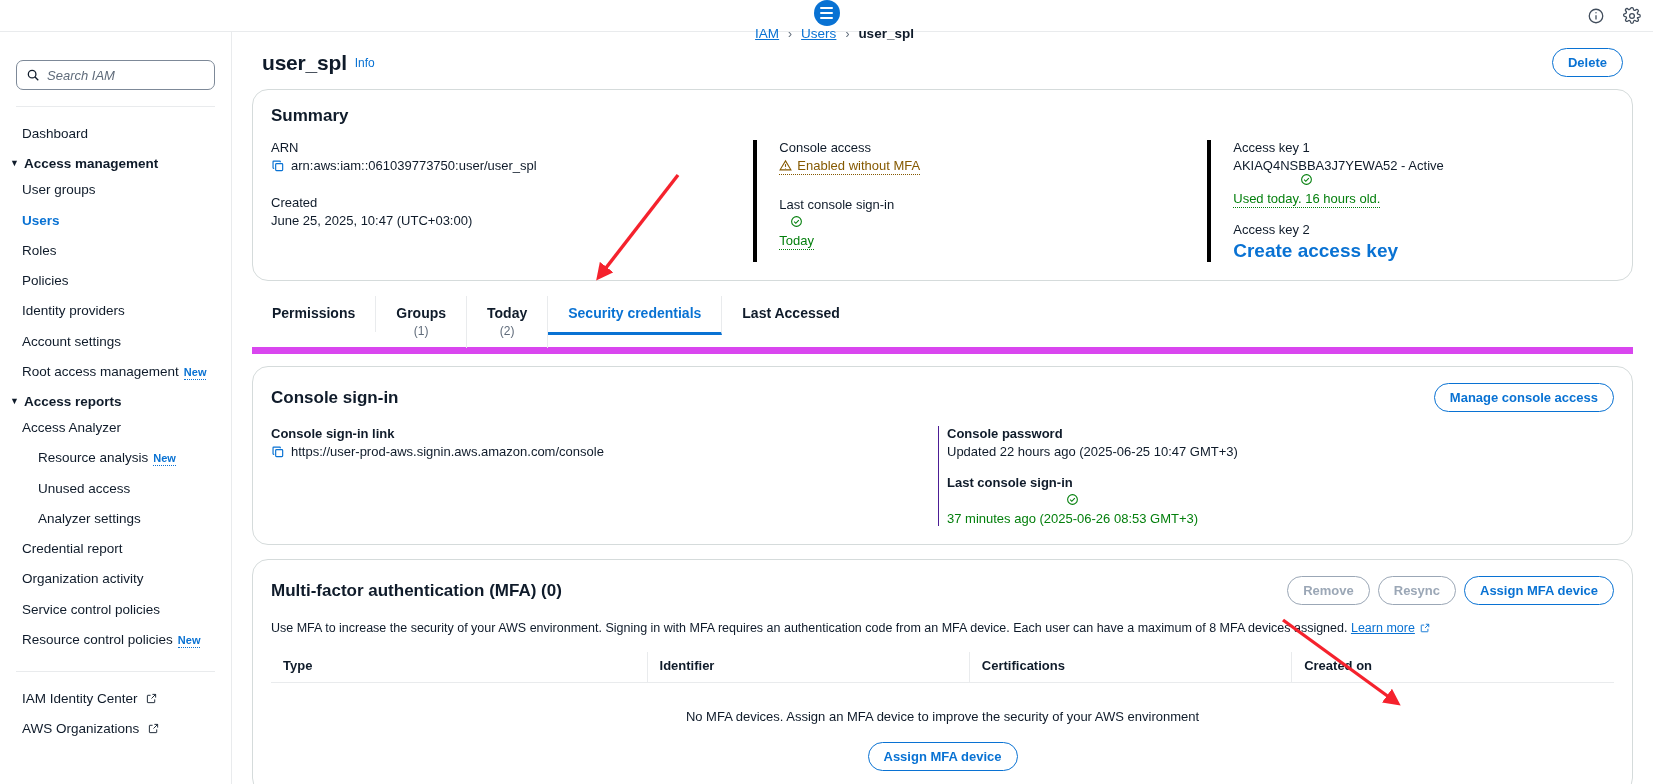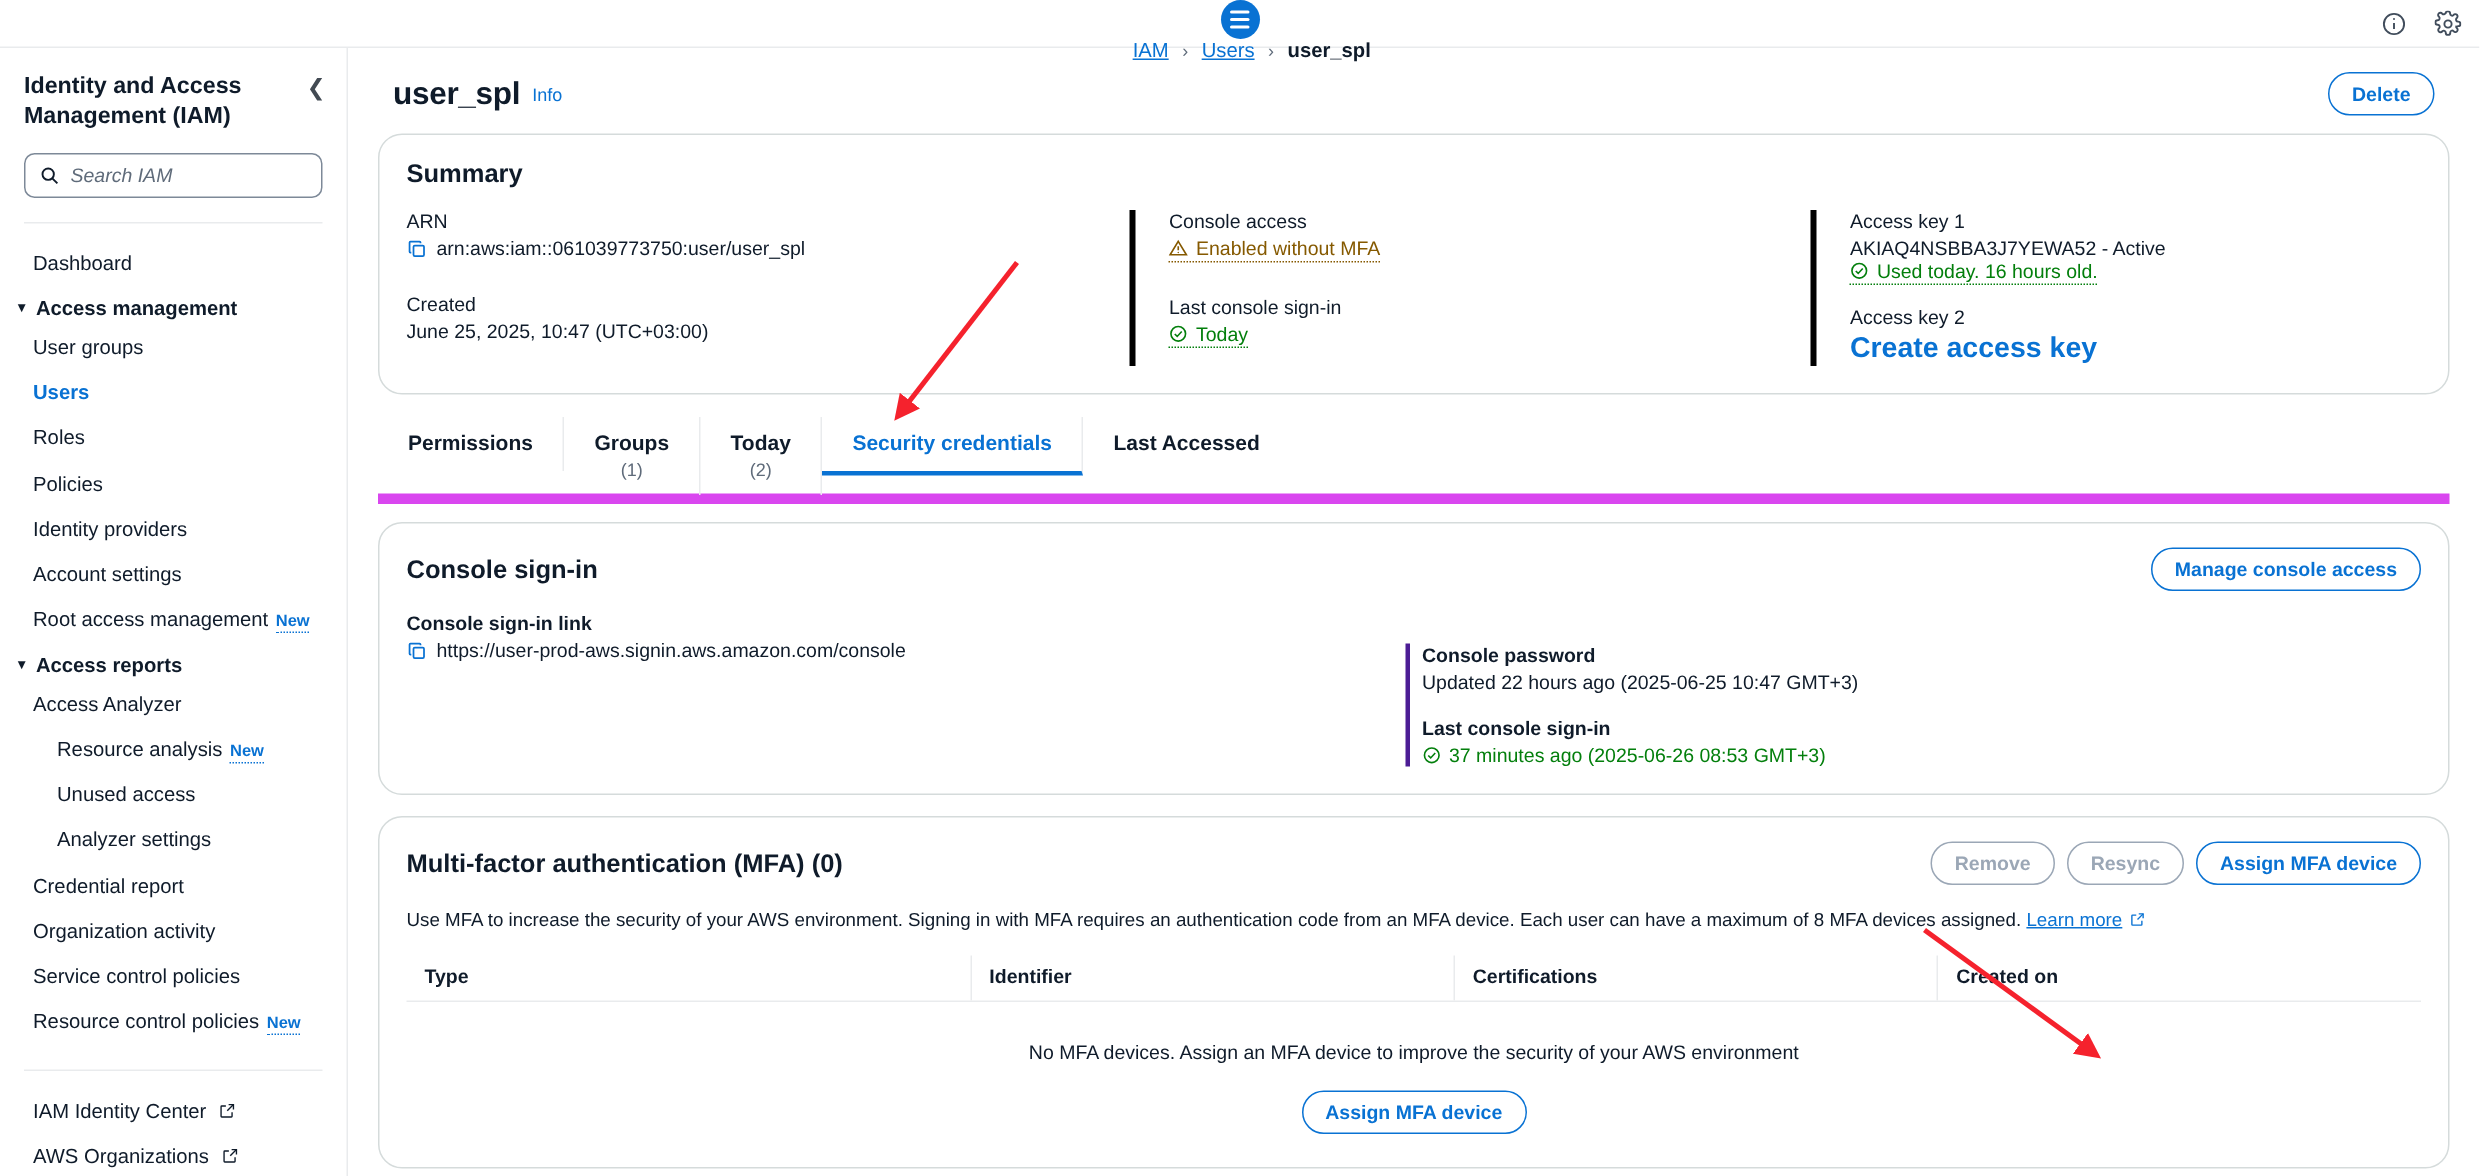--- a/index.html
+++ b/index.html
@@ -102,39 +102,39 @@
   .summary-grid { display:flex; }
   .sum-col { flex: 1; padding-right: 18px; }
   .sum-col + .sum-col { border-left: 4px solid #000000; padding-left: 22px; }
   .sum-col.c1 { flex: 1.28; }
   .sum-col.c2 { flex: 1.13; }
   .sum-col.c3 { flex: 1.0; }
   .f-label { font-size: 13px; color:#0f1b2a; margin-bottom: 3px; }
   .f-value { font-size: 13px; color:#0f1b2a; display:flex; align-items:center; gap:6px; }
   .gap { height: 22px; }
   .warn { color:#855900; display:flex; align-items:center; gap:5px; border-bottom:1px dotted #855900; width:max-content; padding-bottom:1px;}
-  .ok { color:#037f0c; display:flex; align-items:center; gap:5px; }
+  .ok { color:#037f0c; display:flex; align-items:center; gap:5px;flex-direction:column; }
   .ok.dot { border-bottom:1px dotted #037f0c; width:max-content; padding-bottom:1px; }
   .bluelink { color:#0972d3; font-weight:700; cursor:pointer; font-size:19px; }
 
   
   .tabs { display:flex; align-items:flex-start; border-bottom:7px solid #d946ef; margin: 6px 0 12px 0; }
   .tab {
     padding: 9px 20px 10px 20px; font-size: 14px; font-weight:700;
     color:#0f1b2a; cursor:pointer; text-align:center; line-height:1.2;
     border-right: 1px solid #e9ebed; position: relative; top:1px;
   }
   .tab:first-child { border-left: 0; }
   .tab .sub { display:block; font-weight:400; font-size: 12px; color:#5f6b7a; margin-top:2px; }
   .tab.sel { color:#0972d3; border-bottom: 3px solid #0972d3; }
   .tab.last { border-right:0; }
 
   .twocol { display:flex; }
   .twocol .col { flex:1; padding-right:18px; }
-  .twocol .col + .col { border-left:3px solid #4c1d95; padding-left:8px;margin-top:21px; }
+  .twocol .col + .col { border-left:1px solid #4c1d95; padding-left:8px; }
   .f-strong { font-size:13px; font-weight:700; margin-bottom:3px; }
 
   .cardhead { display:flex; align-items:center; margin-bottom:14px; }
   .desc { font-size:12.5px; color:#0f1b2a; line-height:1.5; margin-bottom:14px; }
   .desc a { color:#0972d3; text-decoration: underline; cursor:pointer; }
 
   table.t { width:100%; border-collapse: collapse; }
   table.t th {
     text-align:left; font-size:13px; font-weight:700; color:#0f1b2a;
     padding: 6px 12px 9px 12px; border-bottom:1px solid #e9ebed;
@@ -174,24 +174,20 @@
     <svg class="ticon" viewBox="0 0 24 24" fill="none" stroke="#414d5c" stroke-width="1.7">
       <circle cx="12" cy="12" r="3.2"></circle>
       <path d="M19.4 13.6a1.7 1.7 0 00.3 1.9l.1.1a2 2 0 11-2.8 2.8l-.1-.1a1.7 1.7 0 00-1.9-.3 1.7 1.7 0 00-1 1.5v.2a2 2 0 11-4 0v-.1a1.7 1.7 0 00-1.1-1.5 1.7 1.7 0 00-1.9.3l-.1.1a2 2 0 11-2.8-2.8l.1-.1a1.7 1.7 0 00.3-1.9 1.7 1.7 0 00-1.5-1H2.8a2 2 0 110-4h.1a1.7 1.7 0 001.5-1.1 1.7 1.7 0 00-.3-1.9l-.1-.1a2 2 0 112.8-2.8l.1.1a1.7 1.7 0 001.9.3h.1a1.7 1.7 0 001-1.5V2.8a2 2 0 114 0v.1a1.7 1.7 0 001 1.5 1.7 1.7 0 001.9-.3l.1-.1a2 2 0 112.8 2.8l-.1.1a1.7 1.7 0 00-.3 1.9v.1a1.7 1.7 0 001.5 1h.2a2 2 0 110 4h-.1a1.7 1.7 0 00-1.5 1z"></path>
     </svg>
   </div>
 </div>
 
 <div class="shell">
 
   <div class="sidebar">
-    <div class="side-title-row">
-      <div class="side-title">Identity and Access Management (IAM)</div>
-      <div class="collapse">❮</div>
-    </div>
 
     <div class="searchwrap">
       <div class="searchbox">
         <svg width="14" height="14" viewBox="0 0 24 24" fill="none" stroke="#0f1b2a" stroke-width="2.2">
           <circle cx="10.5" cy="10.5" r="6.5"></circle>
             <line x1="15.5" y1="15.5" x2="21" y2="21"></line>
         </svg>
         <input placeholder="Search IAM" style="">
       </div>
     </div>

